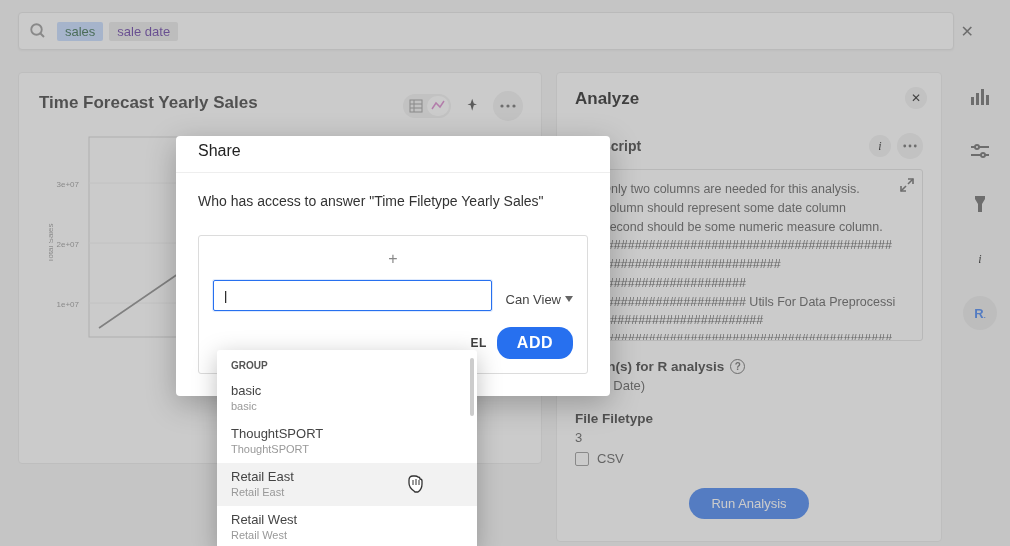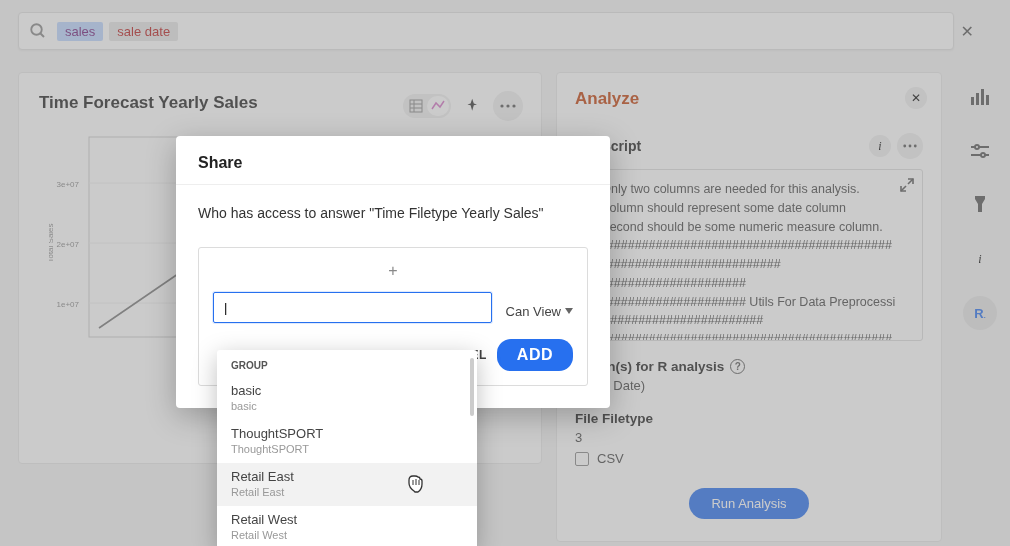--- a/index.html
+++ b/index.html
@@ -1,50 +1,50 @@
 <!DOCTYPE html>
 <html><head>
 <meta charset="utf-8">
 <style>
 * { box-sizing: border-box; margin: 0; padding: 0; font-family: -apple-system, BlinkMacSystemFont, "Segoe UI", Helvetica, Arial, sans-serif; }
 body { background: #f4f4f4; width: 1010px; height: 546px; overflow: hidden; position: relative; }
 .search-bar { position: absolute; top: 12px; left: 18px; right: 56px; height: 38px; background: #fff; border: 1px solid #e0e0e0; border-radius: 4px; display: flex; align-items: center; padding: 0 10px; box-shadow: 0 1px 2px rgba(0,0,0,.05); }
 .search-icon { width: 18px; height: 18px; margin-right: 10px; }
-.token { background: #e6e6e6; color: #b91c1c; padding: 2px 8px; border-radius: 2px; margin-right: 6px; font-size: 13px; }
-.token.selected { background: #bcd6ff; color: #701a75; }
+.token { background: #e6e6e6; color: #4c1d95; padding: 2px 8px; border-radius: 2px; margin-right: 6px; font-size: 13px; }
+.token.selected { background: #bcd6ff; color: #14532d; }
 .close-x { position: absolute; top: 22px; right: 36px; color: #555; cursor: pointer; font-size: 16px; }
 .left-panel { position: absolute; top: 72px; left: 18px; width: 524px; height: 392px; background: #fff; border: 1px solid #e8e8e8; border-radius: 4px; padding: 20px; }
 .panel-title { font-size: 17px; font-weight: 700; color: #222; }
 .panel-actions { position: absolute; top: 18px; right: 18px; display: flex; align-items: center; gap: 6px; }
 .toggle-group { background: #eee; border-radius: 14px; padding: 2px; display: flex; }
 .toggle-btn { width: 22px; height: 20px; display: flex; align-items: center; justify-content: center; border-radius: 12px; }
 .toggle-btn.active { background: #fff; }
 .icon-btn { width: 30px; height: 30px; border-radius: 50%; display: flex; align-items: center; justify-content: center; cursor: pointer; }
 .icon-btn.filled { background: #eee; }
 .chart-area { margin-top: 20px; margin-left: 10px; width: 480px; height: 260px; position: relative; }
 .right-panel { position: absolute; top: 72px; left: 556px; width: 386px; height: 470px; background: #fff; border: 1px solid #e8e8e8; border-radius: 4px; padding: 16px 18px; }
-.analyze-title { font-size: 17px; font-weight: 700; color: #c2410c; }
+.analyze-title { font-size: 17px; font-weight: 700; color: #000000; }
 .analyze-close { position: absolute; top: 14px; right: 14px; width: 22px; height: 22px; border-radius: 50%; background: #eee; display: flex; align-items: center; justify-content: center; cursor: pointer; font-size: 12px; }
 .script-row { margin-top: 24px; display: flex; align-items: center; justify-content: space-between; }
 .script-title { font-size: 14px; font-weight: 600; color: #222; }
 .script-icons { display: flex; gap: 6px; align-items: center; }
 .info-circle { width: 22px; height: 22px; border-radius: 50%; background: #eee; display: flex; align-items: center; justify-content: center; font-style: italic; font-family: Georgia, serif; font-size: 12px; }
 .script-box { margin-top: 10px; border: 1px solid #dcdcdc; border-radius: 3px; padding: 10px 26px 10px 10px; font-family: ui-monospace, Menlo, Consolas, monospace; font-size: 12.5px; color: #444; line-height: 1.5; height: 172px; overflow: hidden; position: relative; word-break: break-all; }
 .expand-icon { position: absolute; top: 8px; right: 8px; }
 .section-label { margin-top: 18px; font-size: 13.5px; font-weight: 600; color: #222; display: flex; align-items: center; gap: 6px; }
 .section-value { font-size: 13px; color: #444; margin-top: 4px; }
 .checkbox-row { display: flex; align-items: center; gap: 8px; margin-top: 6px; font-size: 13px; color: #444; }
 .checkbox { width: 14px; height: 14px; border: 1.5px solid #888; border-radius: 2px; }
 .run-btn { margin: 22px auto 0; background: #2770ef; color: #fff; border: none; border-radius: 16px; padding: 8px 22px; font-size: 13px; display: block; cursor: pointer; }
 .right-rail { position: absolute; top: 80px; right: 8px; width: 44px; display: flex; flex-direction: column; align-items: center; gap: 20px; }
 .rail-icon { width: 34px; height: 34px; border-radius: 50%; display: flex; align-items: center; justify-content: center; cursor: pointer; }
 .rail-icon.active { background: #e6e6e6; }
 .overlay { position: absolute; inset: 0; background: rgba(140,140,140,.45); }
 .modal { position: absolute; top: 136px; left: 176px; width: 434px; background: #fff; border-radius: 4px; box-shadow: 0 8px 30px rgba(0,0,0,.25); }
-.modal-header { padding: 18px 22px 12px; border-bottom: 1px solid #eee; font-size: 16px; font-weight: 700; color: #222; }
+.modal-header { padding: 6px 22px 12px; border-bottom: 1px solid #eee; font-size: 16px; font-weight: 400; color: #222; }
 .modal-body { padding: 20px 22px 22px; }
 .access-text { font-size: 14px; color: #333; }
 .share-box { margin-top: 26px; border: 1px solid #dcdcdc; border-radius: 3px; padding: 14px; position: relative; }
 .plus-icon { display: block; margin: 0 auto 12px; color: #888; font-size: 16px; text-align: center; }
 .input-row { display: flex; align-items: center; gap: 14px; }
 .share-input { flex: 1; border: 1px solid #2770ef; outline: none; padding: 7px 10px; font-size: 13px; border-radius: 2px; box-shadow: 0 0 0 1px rgba(39,112,239,.15); }
 .perm-select { font-size: 13px; color: #444; cursor: pointer; display: flex; align-items: center; gap: 4px; margin-top: 7px; }
 .btn-row { display: flex; justify-content: flex-end; gap: 10px; margin-top: 16px; }
 .btn-cancel { background: none; border: none; color: #404040; font-size: 12px; font-weight: 700; cursor: pointer; letter-spacing: .5px; }
 .btn-add { background: #2770ef; border: none; color: #fff; font-size: 16px; font-weight: 700; padding: 7px 20px; border-radius: 14px; cursor: pointer; letter-spacing: .5px; }

